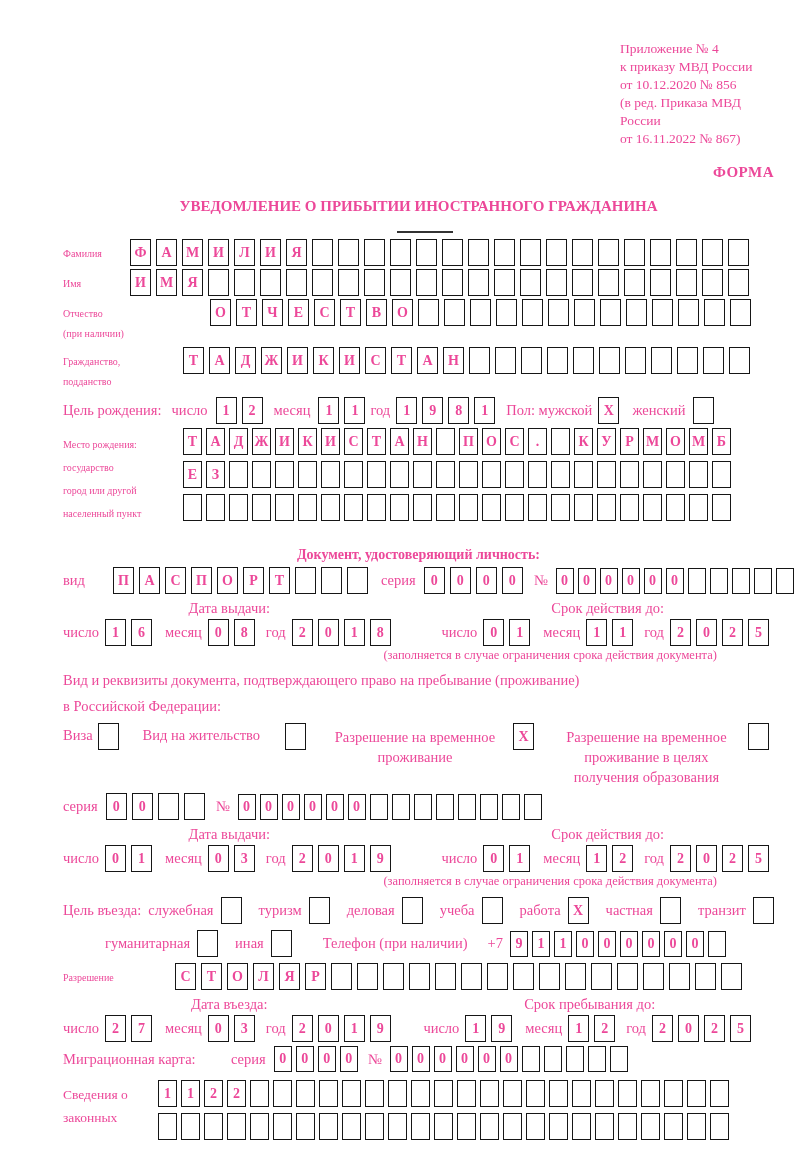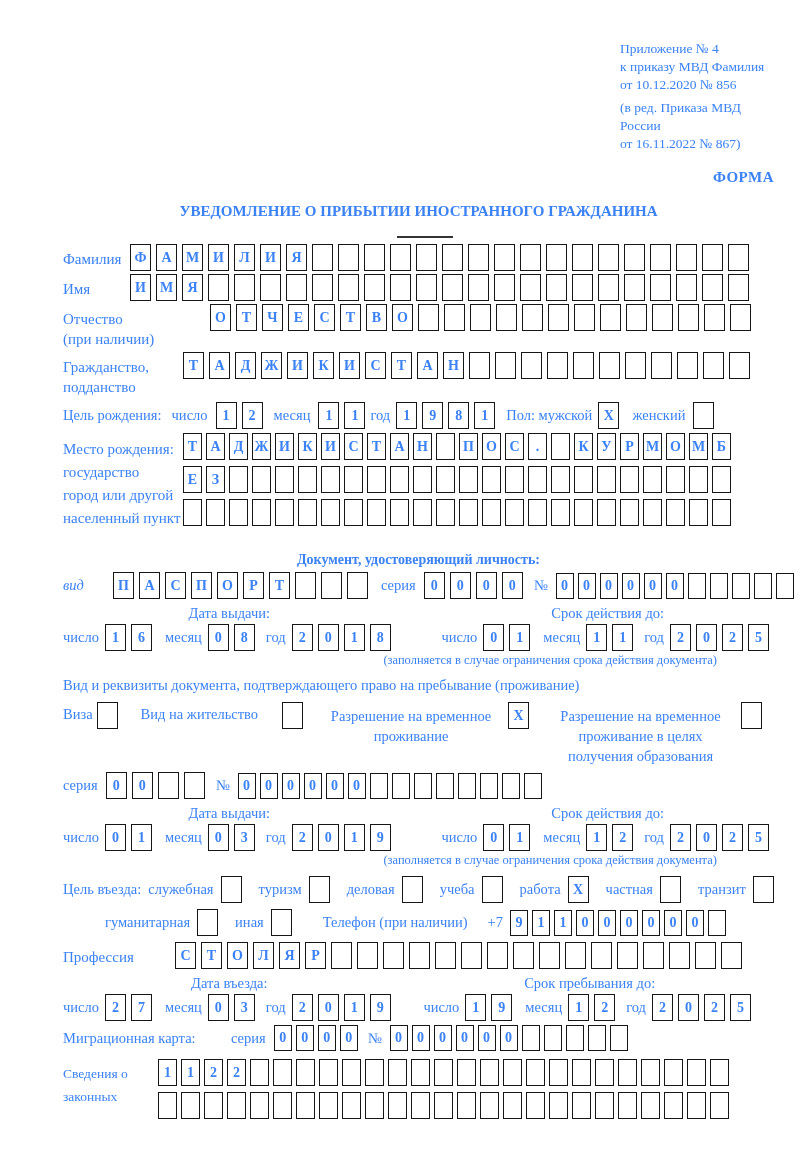--- a/index.html
+++ b/index.html
@@ -1,65 +1,65 @@
 <!DOCTYPE html>
 <html><head>
 <meta charset="utf-8">
 <style>
   html,body{margin:0;padding:0;background:#fff;}
   .page{
-    width:800px;height:1163px;box-sizing:border-box;background:#fff;color:#3b82f6;
+    width:800px;height:1163px;box-sizing:border-box;background:#fff;color:#ec4899;
     font-family:"Liberation Serif","DejaVu Serif",serif;
     padding:40px 26px 0 63px;overflow:hidden;position:relative;
   }
   .hdr{margin-left:557px;font-size:13.5px;line-height:18px;}
-  .hdr .gap-top{margin-top:5px;}
+  .hdr .gap-top{}
   .forma{font-weight:bold;font-size:15px;text-align:right;margin-top:16px;letter-spacing:.5px;}
   .title{font-weight:bold;font-size:15px;text-align:center;line-height:22px;margin-top:14px;}
   .blank-line{display:inline-block;width:56px;border-bottom:2px solid #333;margin-left:12px;}
   .sec-head{font-weight:bold;font-size:14.5px;margin-top:24px;margin-bottom:16px;letter-spacing:.2px;}
   .frow{display:flex;align-items:flex-start;margin-bottom:3px;}
-  .flabel{font-size:15px;flex:none;padding-top:5px;line-height:20px;}
+  .flabel{font-size:10px;flex:none;padding-top:5px;line-height:20px;}
   .w67{width:67px;} .w120{width:120px;} .w147{width:147px;} .w112{width:112px;} .w95{width:95px;line-height:23px;font-size:13.5px;}
   .cells{display:inline-flex;flex:none;}
   .cell{
     width:19px;height:25px;border:1.5px solid #161616;margin-right:5px;
     display:inline-flex;align-items:center;justify-content:center;
     font-size:14px;font-weight:600;flex:none;background:#fff;
   }
   .sm .cell{width:16px;margin-right:4px;height:24px;}
   .md .cell{width:17px;margin-right:4px;}
   .inl{display:flex;align-items:center;flex-wrap:nowrap;}
   .lbl{font-size:14.5px;flex:none;}
   .ml6{margin-left:6px;} .ml8{margin-left:8px;} .ml10{margin-left:10px;}
   .mr6{margin-right:6px;} .mr8{margin-right:8px;}
   .doc-head{font-weight:bold;font-size:14px;text-align:center;margin:20px 0 4px 0;}
   .dates{display:flex;justify-content:space-between;margin-bottom:4px;margin-top:6px;}
   .dg-title{font-size:14.5px;text-align:center;margin-bottom:2px;}
   .dg-fields{display:flex;align-items:center;}
   .dg-note{font-size:12.5px;white-space:nowrap;margin-top:2px;margin-left:-115px;text-align:center;}
   .intro{font-size:14.5px;line-height:26px;}
-  .permits{display:flex;align-items:flex-start;margin-top:4px;margin-bottom:6px;font-size:14.5px;}
+  .permits{display:flex;align-items:flex-start;margin-top:4px;margin-bottom:6px;font-size:14.5px;justify-content:space-between;}
   .perm-multi{text-align:center;line-height:20px;flex:none;}
   .w170{width:170px;} .w185{width:185px;}
   .pt4{padding-top:4px;}
   .purpose{display:flex;align-items:center;margin-bottom:6px;}
   .purpose .lbl{margin-right:7px;}
   .purpose .cells{margin-right:12px;}
   .indent{margin-left:42px;}
   .cellrows .cells{display:flex;margin-bottom:6px;}
 </style>
 </head>
 <body>
 
 <div class="page">
 
   <div class="hdr">
     <div>Приложение № 4</div>
-    <div>к приказу МВД Фамилия</div>
+    <div>к приказу МВД России</div>
     <div>от 10.12.2020 № 856</div>
     <div class="gap-top">(в ред. Приказа МВД России</div>
     <div>от 16.11.2022 № 867)</div>
   </div>
 
   <div class="forma">ФОРМА</div>
 
   <div class="title">
     <div>УВЕДОМЛЕНИЕ О ПРИБЫТИИ ИНОСТРАННОГО ГРАЖДАНИНА</div>
     <div>
@@ -303,21 +303,21 @@
           <span class="cell"></span>
           <span class="cell"></span>
           <span class="cell"></span>
         </span>
     </div>
   </div>
 
   <div class="doc-head">Документ, удостоверяющий личность:</div>
 
   <div class="frow inl">
-    <span class="lbl" style="width:50px;font-style:italic;">вид</span>
+    <span class="lbl" style="width:50px;">вид</span>
     <span class="cells">
         <span class="cell">П</span>
         <span class="cell">А</span>
         <span class="cell">С</span>
         <span class="cell">П</span>
         <span class="cell">О</span>
         <span class="cell">Р</span>
         <span class="cell">Т</span>
         <span class="cell"></span>
         <span class="cell"></span>
@@ -389,20 +389,21 @@
             <span class="cell">2</span>
             <span class="cell">5</span>
           </span>
       </div>
       <div class="dg-note">(заполняется в случае ограничения срока действия документа)</div>
     </div>
   </div>
 
   <div class="intro">
     <div>Вид и реквизиты документа, подтверждающего право на пребывание (проживание)</div>
+    <div>в Российской Федерации:</div>
   </div>
 
   <div class="permits">
     <span class="pt4">Виза</span>
     <span class="cells" style="margin-left:4px;">
         <span class="cell"></span>
       </span>
     <span class="pt4" style="margin-left:18px;">Вид на жительство</span>
     <span class="cells" style="margin-left:24px;">
         <span class="cell"></span>
@@ -543,21 +544,21 @@
         <span class="cell">0</span>
         <span class="cell">0</span>
         <span class="cell">0</span>
         <span class="cell">0</span>
         <span class="cell">0</span>
         <span class="cell"></span>
       </span>
   </div>
 
   <div class="frow">
-    <span class="flabel w112">Профессия</span>
+    <span class="flabel w112">Разрешение</span>
     <span class="cells">
         <span class="cell">С</span>
         <span class="cell">Т</span>
         <span class="cell">О</span>
         <span class="cell">Л</span>
         <span class="cell">Я</span>
         <span class="cell">Р</span>
         <span class="cell"></span>
         <span class="cell"></span>
         <span class="cell"></span>

